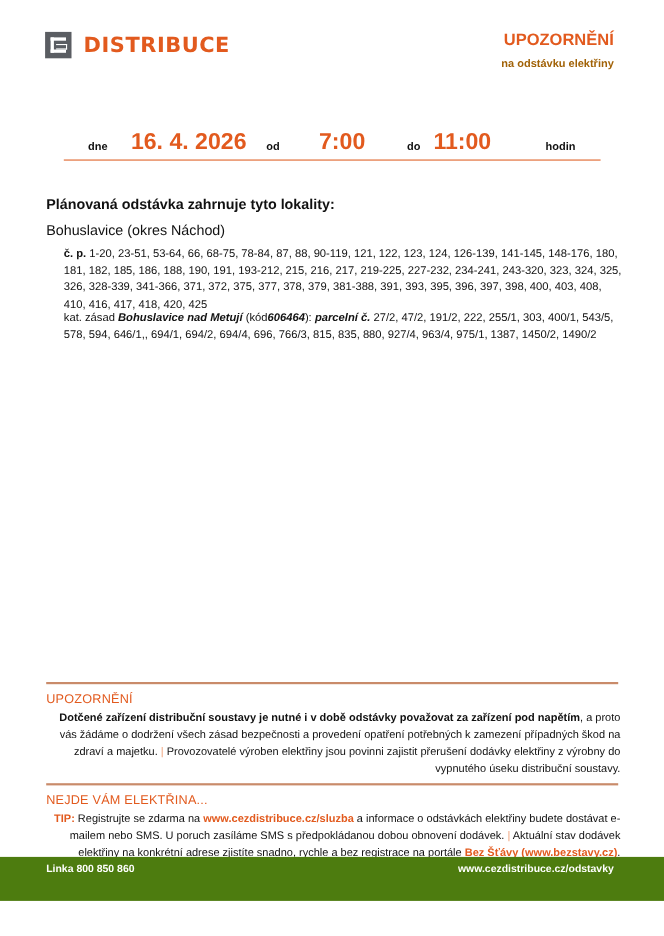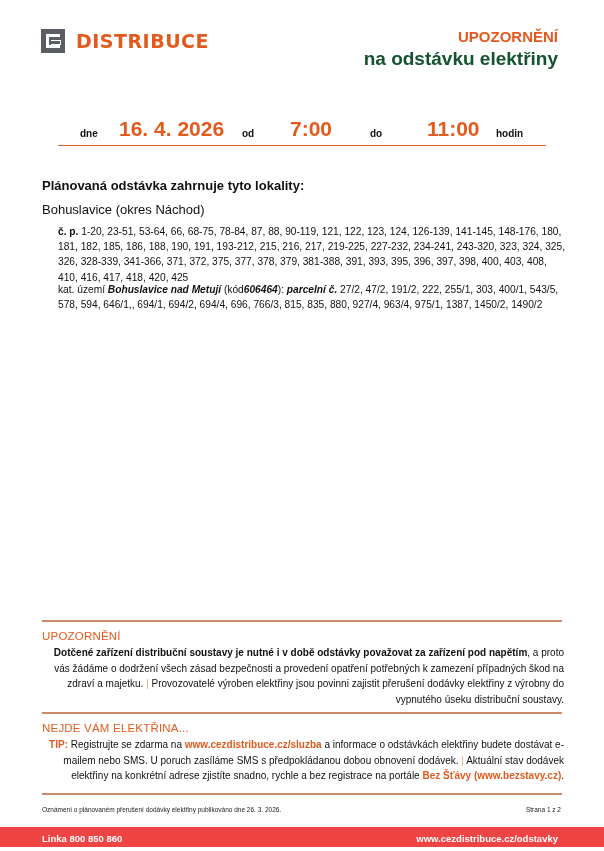--- a/index.html
+++ b/index.html
@@ -7,21 +7,21 @@
     body { position: relative; font-family: "Liberation Sans", sans-serif; color: #111; }
 
     .logo { position: absolute; left: 41px; top: 29px; display: flex; align-items: center; }
     .logo-mark { width: 24px; height: 24px; background: #5a5d62; position: relative; }
     .logo-mark .e { position: absolute; left: 5px; top: 5px; width: 14px; height: 14px; border: 3px solid #fff; border-right: none; }
     .logo-mark .e::after { content: ""; position: absolute; left: 2px; top: 2.5px; width: 9px; height: 3px; border: 1.5px solid #fff; border-left: none; }
     .logo-text { margin-left: 11px; font-family: "DejaVu Sans", sans-serif; font-weight: bold; font-size: 19px; color: #e25a1e; letter-spacing: 0.5px; }
 
     .title-block { position: absolute; right: 46px; top: 26px; text-align: right; line-height: 22px; }
     .title-block .t1 { color: #e25a1e; font-weight: bold; font-size: 15px; }
-    .title-block .t2 { color: #14532d; font-weight: bold; font-size: 19px; }
+    .title-block .t2 { color: #a16207; font-weight: bold; font-size: 10px; }
     .title-block .t3 { color: #111; font-weight: bold; font-size: 15px; }
 
     .when { position: absolute; left: 58px; top: 116px; width: 488px; height: 30px; border-bottom: 1.5px solid #e0642a; }
     .when span { position: absolute; bottom: 4px; }
     .when .small { font-size: 10px; font-weight: bold; color: #111; bottom: 6px; margin-top: 32px; }
     .when .big { font-size: 21px; font-weight: bold; color: #e25a1e; }
 
     .lokality-h { position: absolute; left: 42px; top: 178px; font-size: 13px; font-weight: bold; }
     .obec { position: absolute; left: 42px; top: 202px; font-size: 13px; }
     .cp { position: absolute; left: 58px; top: 224px; width: 510px; font-size: 10.2px; line-height: 15.2px; }
@@ -32,21 +32,21 @@
     .hr { position: absolute; left: 42px; width: 520px; height: 1.5px; background: #c98b6a; }
     .sec-h { position: absolute; left: 42px; font-size: 11.5px; color: #e25a1e; font-weight: normal; letter-spacing: 0.2px; }
     .sec-body { position: absolute; left: 42px; width: 522px; font-size: 10px; line-height: 15.6px; color: #111; text-align: right; }
     .sec-body b { font-weight: bold; }
     .or { color: #e25a1e; font-weight: bold; }
     .pipe { color: #f0a27a; }
 
     .foot-note { position: absolute; left: 42px; top: 806px; font-size: 6.5px; color: #222; }
     .foot-page { position: absolute; right: 43px; top: 806px; font-size: 6.5px; color: #222; }
 
-    .bar { position: absolute; left: 0; top: 827px; width: 604px; height: 20px; background: #ef4444; }
+    .bar { position: absolute; left: 0; top: 779px; width: 604px; height: 40px; background: #4d7c0f; }
     .bar .l { position: absolute; left: 42px; top: 6px; font-size: 9.5px; font-weight: bold; color: #fff; }
     .bar .r { position: absolute; right: 46px; top: 6px; font-size: 9.5px; font-weight: bold; color: #fff; }
   </style>
 </head>
 <body>
 
 <div class="logo">
   <div class="logo-mark">
       <div class="e"></div>
     </div>
@@ -57,38 +57,38 @@
   <div class="t1">UPOZORNĚNÍ</div>
   <div class="t2">na odstávku elektřiny</div>
 </div>
 
 <div class="when">
   <span class="small" style="left:22px;">dne</span>
   <span class="big" style="left:61px;">16. 4. 2026</span>
   <span class="small" style="left:184px;">od</span>
   <span class="big" style="left:232px;">7:00</span>
   <span class="small" style="left:312px;">do</span>
-  <span class="big" style="left:369px;">11:00</span>
+  <span class="big" style="left:336px;">11:00</span>
   <span class="small" style="left:438px;">hodin</span>
 </div>
 
 <div class="lokality-h">Plánovaná odstávka zahrnuje tyto lokality:</div>
 
 <div class="obec">
   <span>Bohuslavice</span>
   <span>(okres Náchod)</span>
 </div>
 
 <div class="cp">
   <b>č. p.</b>
   <span>1-20, 23-51, 53-64, 66, 68-75, 78-84, 87, 88, 90-119, 121, 122, 123, 124, 126-139, 141-145, 148-176, 180, 181, 182, 185, 186, 188, 190, 191, 193-212, 215, 216, 217, 219-225, 227-232, 234-241, 243-320, 323, 324, 325, 326, 328-339, 341-366, 371, 372, 375, 377, 378, 379, 381-388, 391, 393, 395, 396, 397, 398, 400, 403, 408, 410, 416, 417, 418, 420, 425</span>
 </div>
 
 <div class="kat">
-  <span>kat. území</span>
+  <span>kat. zásad</span>
   <b>Bohuslavice nad Metují</b>
   <span>(kód</span><b>606464</b><span>):</span>
   <b>parcelní č.</b>
   <span>27/2, 47/2, 191/2, 222, 255/1, 303, 400/1, 543/5, 578, 594, 646/1,, 694/1, 694/2, 694/4, 696, 766/3, 815, 835, 880, 927/4, 963/4, 975/1, 1387, 1450/2, 1490/2</span>
 </div>
 
 <div class="hr" style="top:620px;"></div>
 <div class="sec-h" style="top:630px;">UPOZORNĚNÍ</div>
 <div class="sec-body" style="top:645px;">
   <b>Dotčené zařízení distribuční soustavy je nutné i v době odstávky považovat za zařízení pod napětím</b><span>, a proto vás žádáme o dodržení všech zásad bezpečnosti a provedení opatření potřebných k zamezení případných škod na zdraví a majetku.</span>

